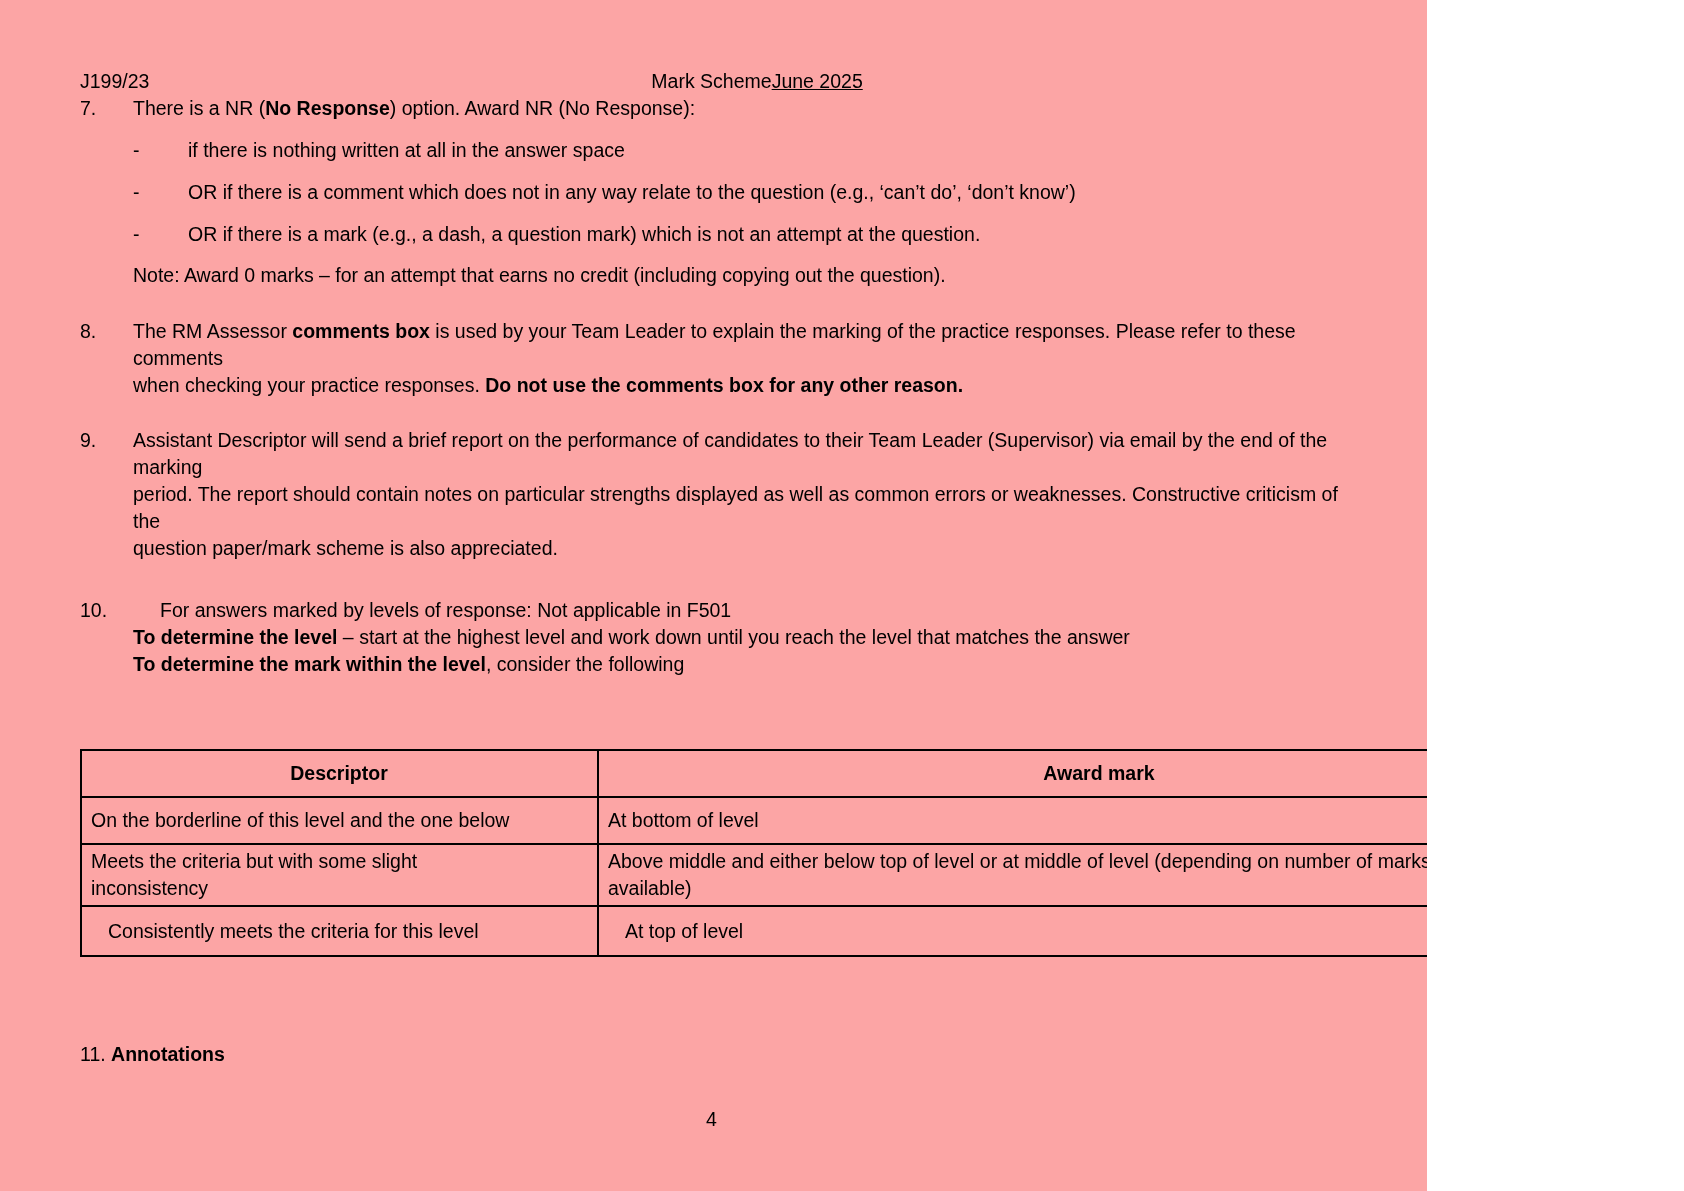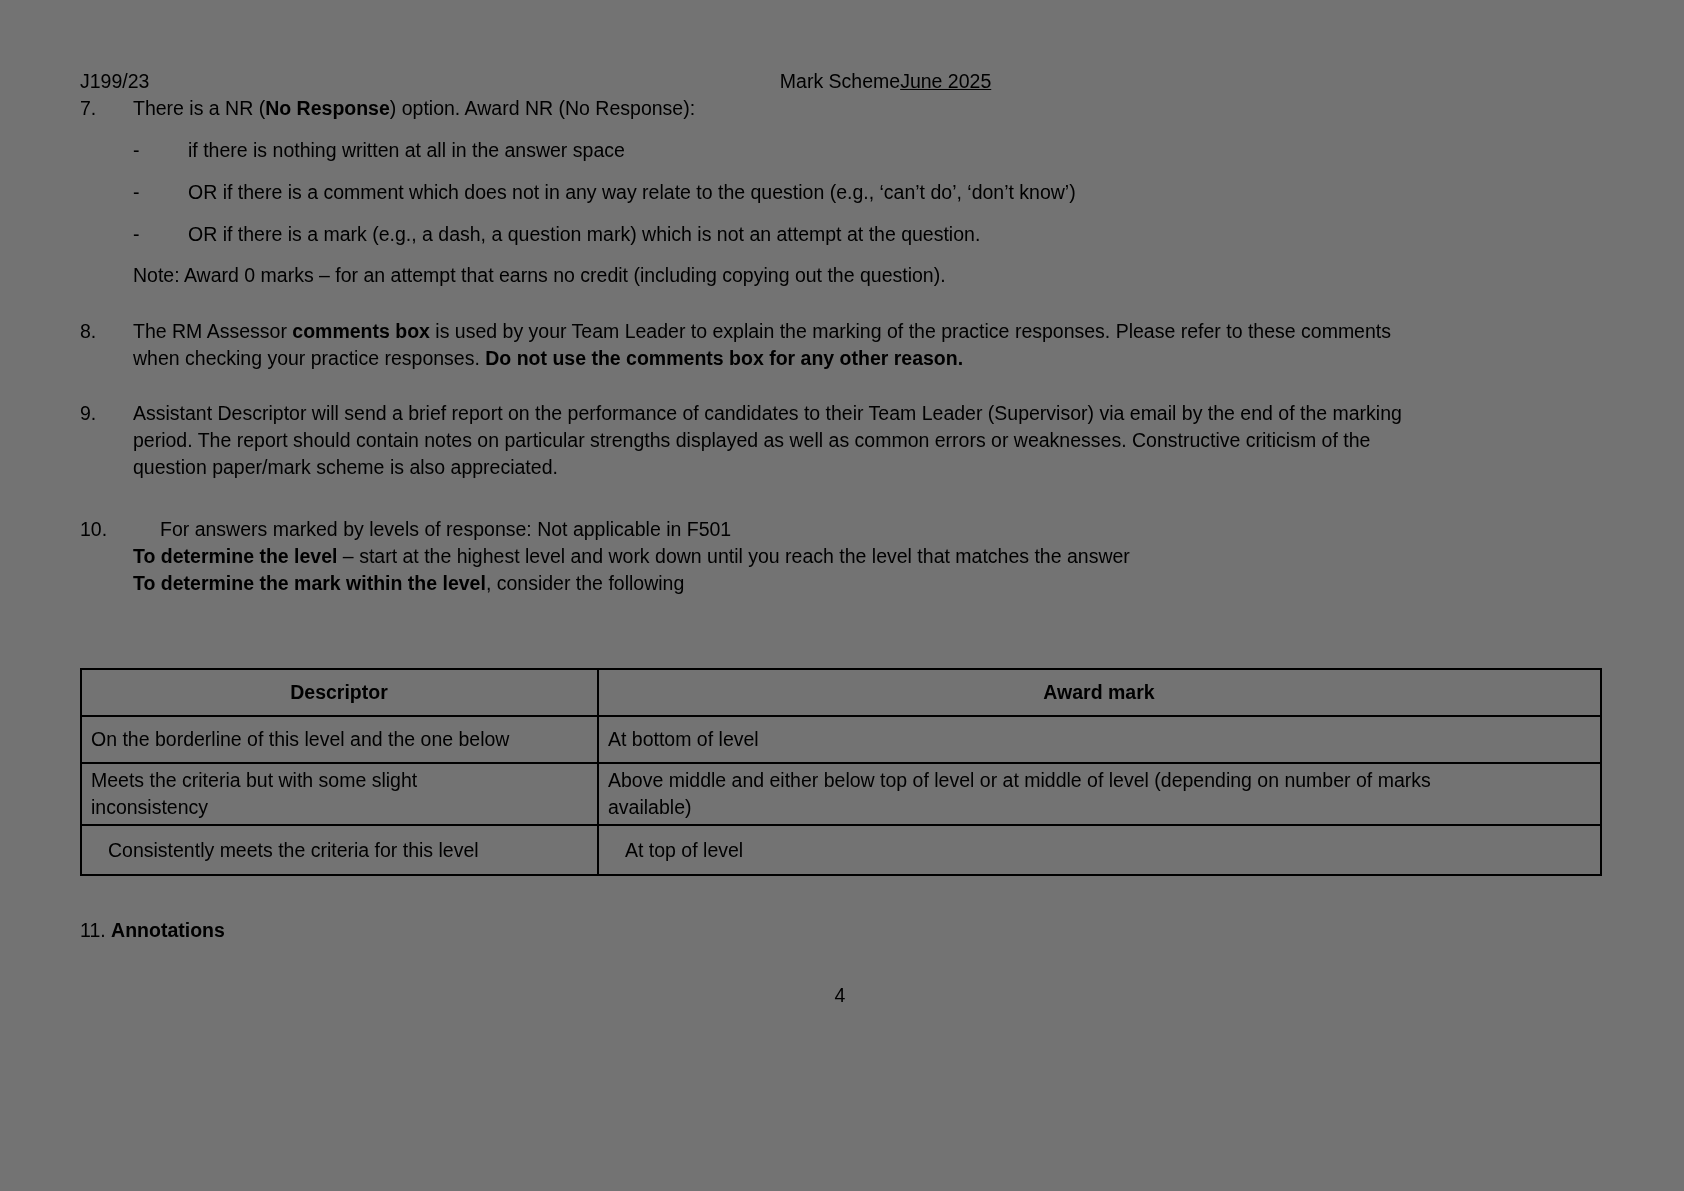--- a/index.html
+++ b/index.html
@@ -1,20 +1,20 @@
 <!DOCTYPE html>
 <html><head>
 <meta charset="utf-8">
 <style>
   html, body { margin: 0; padding: 0; background: #ffffff; }
   .page {
     position: relative;
-    width: 1684px;
+    width: 1427px;
     height: 1191px;
-    background: #737373;
+    background: #fca5a5;
     color: #000000;
     font-family: "Liberation Sans", "DejaVu Sans", sans-serif;
     font-size: 19.5px;
     line-height: 27px;
     box-sizing: border-box;
     padding: 68px 84px 0 80px;
     overflow: hidden;
   }
   .b { font-weight: bold; }
 
@@ -59,21 +59,21 @@
     font-size: 19.5px;
     line-height: 27px;
   }
   table.levels th { text-align: center; font-weight: bold; height: 41px; }
   col.col-desc  { width: 517px; }
   col.col-award { width: 1003px; }
   tr.r-single-1 td { height: 41px; }
   tr.r-double   td { height: 56px; }
   tr.r-single-2 td { height: 44px; padding-left: 26px; }
 
-  .annotations { margin-top: 41px; }
+  .annotations { margin-top: 84px; }
   .annotations .numsp { }
 
   .page-footer { margin-top: 38px; text-align: center; }
 </style>
 </head>
 <body>
 
 <div class="page">
 
   <div class="doc-header">

